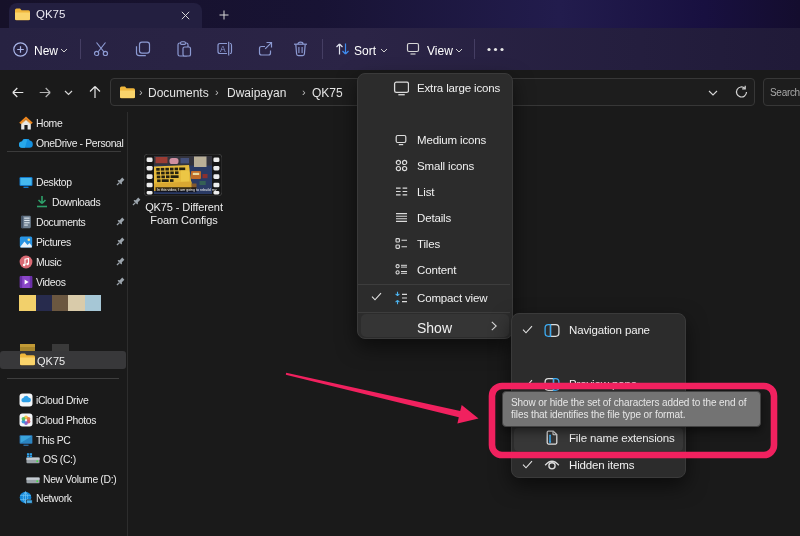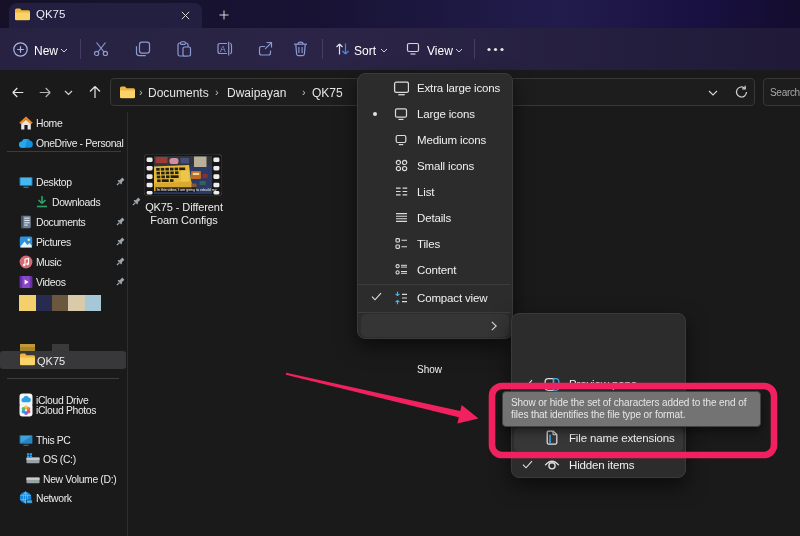--- a/index.html
+++ b/index.html
@@ -292,21 +292,21 @@
   <div class="abs" style="left:7px;top:378px;width:112px;height:1px;background:#3e3e3e;"></div>
 
   <div class="srow" style="top:390px;">
     <svg class="sicon" viewBox="0 0 14 14">
       <rect x="0.5" y="0.5" width="13" height="13" rx="3" fill="#f4f6f8"></rect>
       <path d="M4 9.3 a2.2 2.2 0 0 1 0.3-4.3 a2.9 2.9 0 0 1 5.4-0.5 a2.1 2.1 0 0 1-0.3 4.8 z" fill="#2da0e8"></path>
     </svg>
     <div class="stext">iCloud Drive</div>
   </div>
 
-  <div class="srow" style="top:400px;padding-left:32px;">
+  <div class="srow" style="top:410px;padding-left:32px;">
     <svg class="sicon" viewBox="0 0 14 14">
       <rect x="0.5" y="0.5" width="13" height="13" rx="3" fill="#f4f6f8"></rect>
       <circle cx="7" cy="4.3" r="1.9" fill="#f6c13a" opacity="0.9"></circle>
       <circle cx="9.5" cy="5.8" r="1.9" fill="#e8703a" opacity="0.9"></circle>
       <circle cx="9.5" cy="8.6" r="1.9" fill="#d84a62" opacity="0.9"></circle>
       <circle cx="7" cy="10.1" r="1.9" fill="#7a52c8" opacity="0.9"></circle>
       <circle cx="4.5" cy="8.6" r="1.9" fill="#2a8fd8" opacity="0.9"></circle>
       <circle cx="4.5" cy="5.8" r="1.9" fill="#48b858" opacity="0.9"></circle>
     </svg>
     <div class="stext">iCloud Photos</div>
@@ -414,28 +414,20 @@
   <div class="abs menu"></div>
 
   <div class="mrow" style="left:358px;top:75px;padding-left:36px;">
     <svg class="micon" viewBox="0 0 15 15" style="width:16px;height:16px;top:5px;left:35px;">
       <rect x="1.5" y="2" width="13" height="9.6" rx="1.6" fill="none" stroke="#dcdcdc" stroke-width="1.2"></rect>
       <path d="M5 13.8 h6" stroke="#dcdcdc" stroke-width="1.2"></path>
     </svg>
     <div class="mtext">Extra large icons</div>
   </div>
 
-  <div class="mrow" style="left:358px;top:101px;">
-    <circle class="abs" style="left:15px;top:11px;width:4px;height:4px;border-radius:50%;background:#e2e2e2;"></circle>
-    <svg class="micon" viewBox="0 0 14 14" style="width:14px;height:14px;top:6px;left:36px;">
-      <rect x="1.5" y="1.8" width="11" height="8.4" rx="1.5" fill="none" stroke="#dcdcdc" stroke-width="1.2"></rect>
-      <path d="M4.5 12.4 h5" stroke="#dcdcdc" stroke-width="1.2"></path>
-    </svg>
-    <div class="mtext">Large icons</div>
-  </div>
 
   <div class="mrow" style="left:358px;top:127px;">
     <svg class="micon" viewBox="0 0 12 12" style="width:12px;height:12px;top:7px;left:37px;">
       <rect x="1.2" y="1.5" width="9.6" height="7" rx="1.4" fill="none" stroke="#dcdcdc" stroke-width="1.2"></rect>
       <path d="M3.8 10.6 h4.4" stroke="#dcdcdc" stroke-width="1.2"></path>
     </svg>
     <div class="mtext">Medium icons</div>
   </div>
 
   <div class="mrow" style="left:358px;top:153px;">
@@ -491,27 +483,37 @@
     <svg class="micon" viewBox="0 0 14 14" style="width:14px;height:14px;top:6px;left:36px;">
       <path d="M3.5 0.8 V4.6 M3.5 4.6 L1.6 2.8 M3.5 4.6 L5.4 2.8" fill="none" stroke="#4cb4f0" stroke-width="1.1"></path>
       <path d="M3.5 13.2 V9.4 M3.5 9.4 L1.6 11.2 M3.5 9.4 L5.4 11.2" fill="none" stroke="#4cb4f0" stroke-width="1.1"></path>
       <path d="M8 3.4 h5 M8 7 h5 M8 10.6 h5" stroke="#dcdcdc" stroke-width="1.2"></path>
     </svg>
     <div class="mtext">Compact view</div>
   </div>
   <div class="msep" style="left:358px;top:312px;"></div>
 
   <div class="abs" style="left:361px;top:314px;width:148px;height:23px;background:#353535;border-radius:5px;"></div>
-  <div class="abs" style="left:417px;top:319.5px;font-size:10px;color:#f0f0f0;margin-top:44px;">Show</div>
+  <div class="abs" style="left:417px;top:319.5px;font-size:14px;color:#f0f0f0;">Show</div>
   <svg class="abs" style="left:491px;top:321px" width="6" height="10" viewBox="0 0 6 10">
     <path d="M0.8 0.8 L5.2 5 L0.8 9.2" fill="none" stroke="#d8d8d8" stroke-width="1.1"></path>
   </svg>
 
   <div class="abs submenu"></div>
 
+  <div class="smrow" style="left:511px;top:317px;">
+    <svg class="abs" style="left:11px;top:8px" width="11" height="9" viewBox="0 0 11 9">
+      <path d="M1 4.6 L4 7.8 L10 1.2" fill="none" stroke="#e2e2e2" stroke-width="1.1"></path>
+    </svg>
+    <svg class="smicon" viewBox="0 0 16 13">
+      <path d="M6.5 0.7 h5.2 q3.2 0 3.2 3.2 v5.2 q0 3.2-3.2 3.2 H6.5 z" fill="none" stroke="#dcdcdc" stroke-width="1.3"></path>
+      <path d="M6.5 0.7 H4.3 q-3.2 0-3.2 3.2 v5.2 q0 3.2 3.2 3.2 h2.2 z" fill="none" stroke="#3daaf0" stroke-width="1.3"></path>
+    </svg>
+    <div class="smtext">Navigation pane</div>
+  </div>
 
 
   <div class="smrow" style="left:511px;top:371px;">
     <svg class="abs" style="left:11px;top:8px" width="11" height="9" viewBox="0 0 11 9">
       <path d="M1 4.6 L4 7.8 L10 1.2" fill="none" stroke="#e2e2e2" stroke-width="1.1"></path>
     </svg>
     <svg class="smicon" viewBox="0 0 16 13">
       <path d="M9.5 0.7 H4.3 q-3.2 0-3.2 3.2 v5.2 q0 3.2 3.2 3.2 h5.2 z" fill="none" stroke="#dcdcdc" stroke-width="1.3"></path>
       <path d="M9.5 0.7 h2.2 q3.2 0 3.2 3.2 v5.2 q0 3.2-3.2 3.2 H9.5 z" fill="none" stroke="#3daaf0" stroke-width="1.3"></path>
     </svg>

